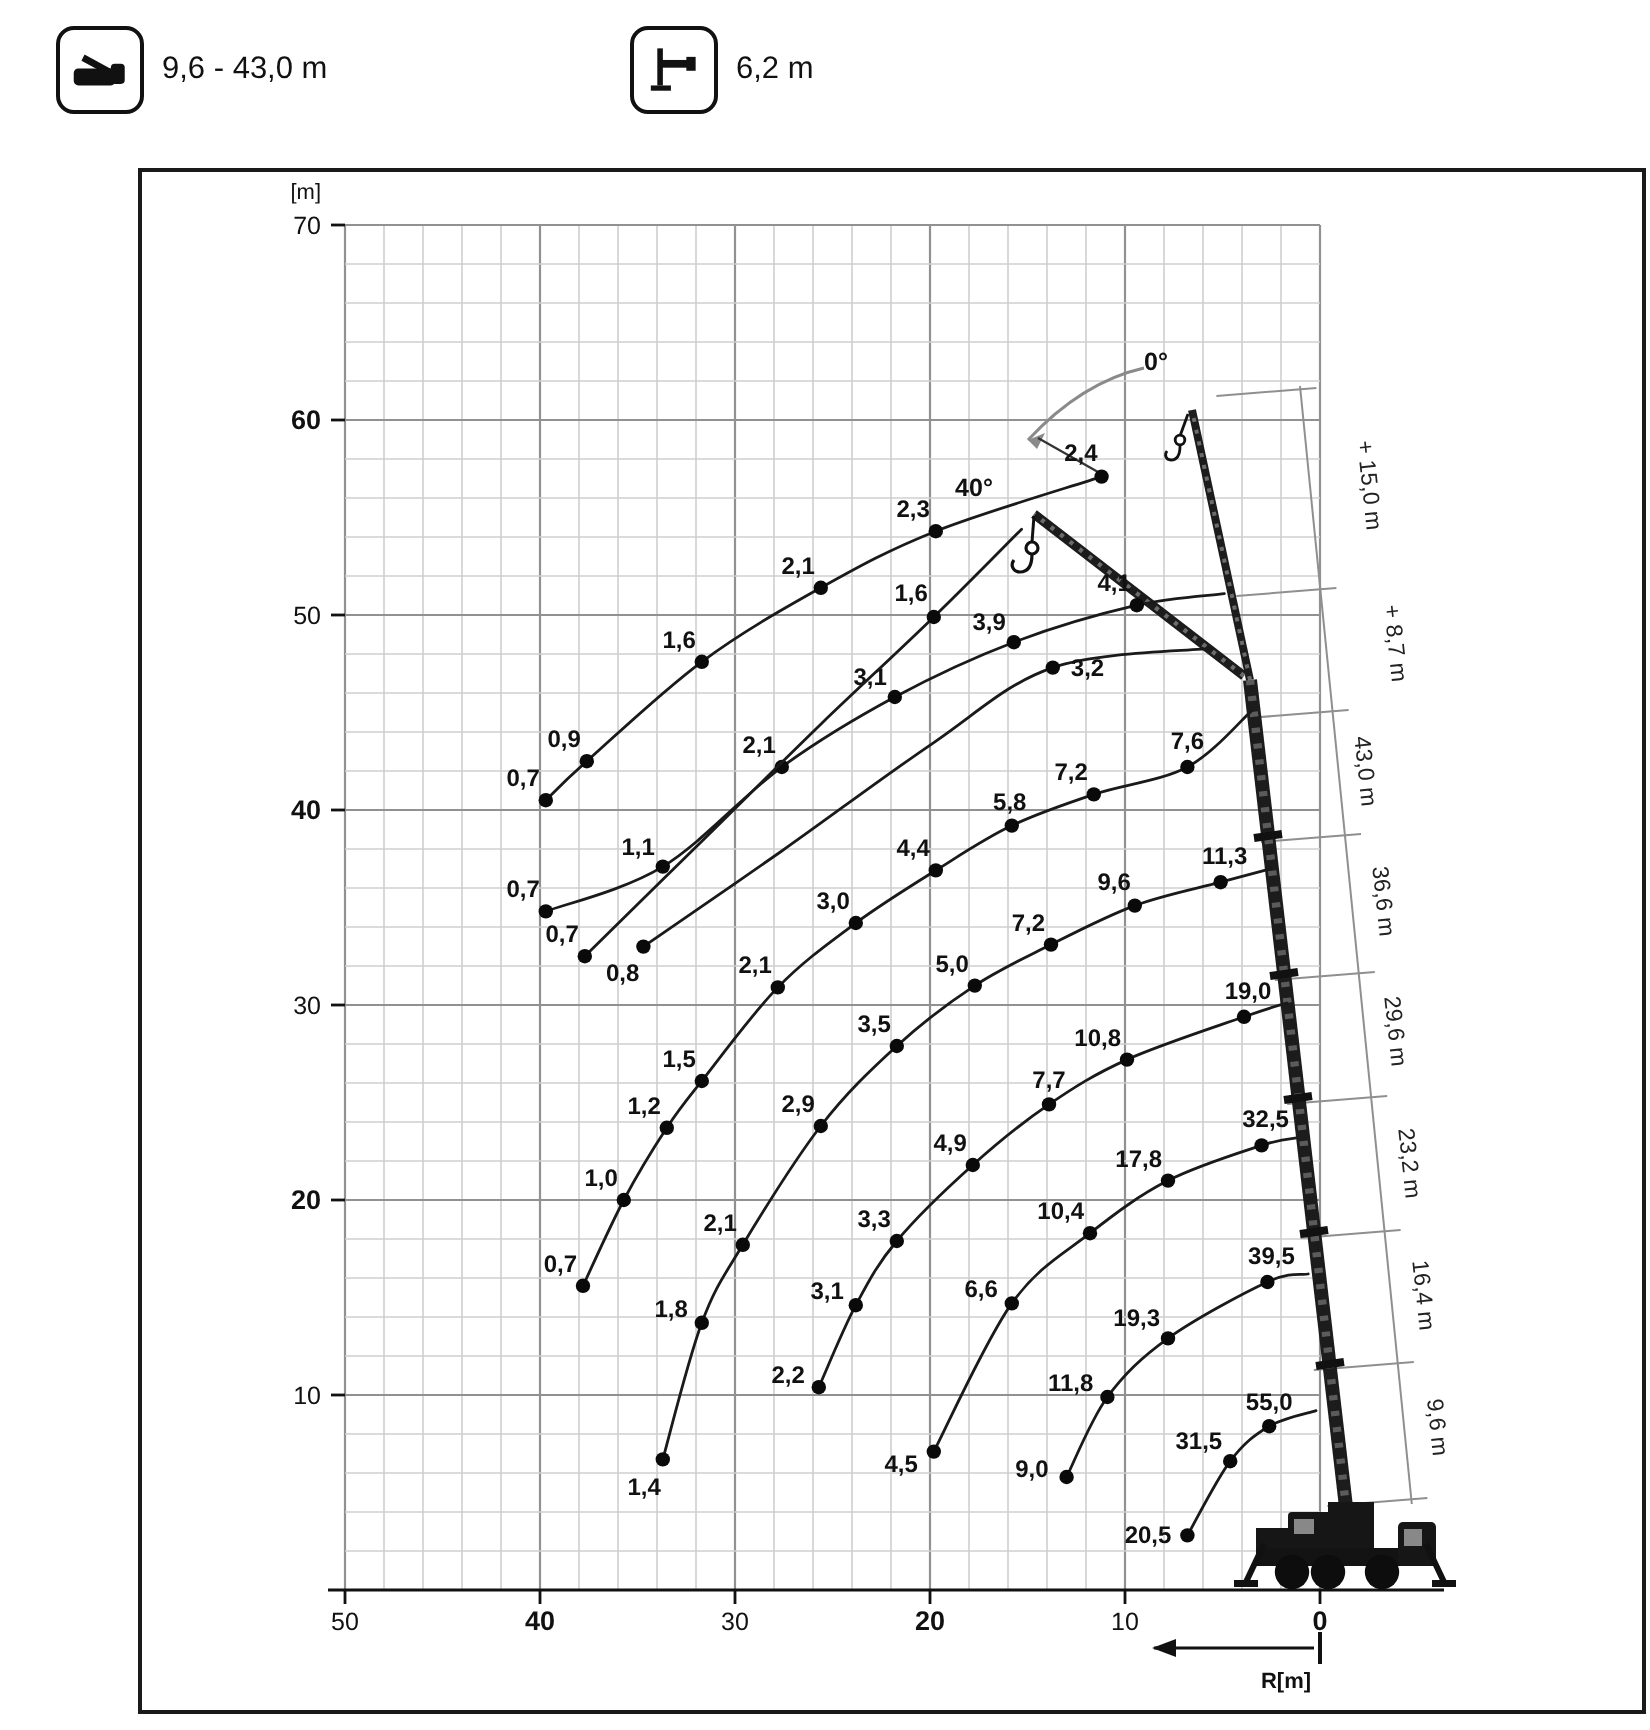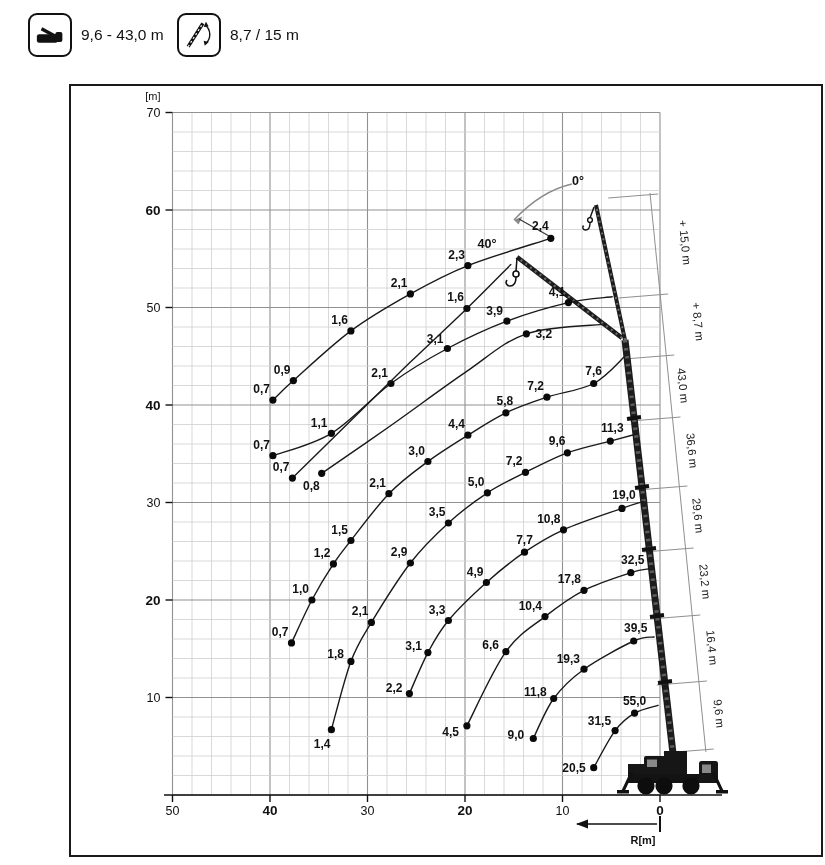--- a/index.html
+++ b/index.html
@@ -22,31 +22,30 @@
     <div class="spec-item" style="left:28px">
       <span class="spec-icon">
         <svg width="34" height="34" viewBox="0 0 44 44">
           <path d="M34,29 L10,16 L12,12 L36,25 Z" fill="#111"></path>
           <rect x="5" y="21" width="27" height="11" rx="3" fill="#111"></rect>
           <rect x="29" y="18" width="9" height="13" rx="2.5" fill="#111"></rect>
         </svg>
       </span>
       <span class="spec-label">9,6 - 43,0 m</span>
     </div>
-    <div class="spec-item" style="left:177px">
+    <div class="spec-item" style="left:315px">
       <span class="spec-icon">
         <svg width="34" height="34" viewBox="0 0 44 44">
-          <line x1="8" y1="37" x2="27" y2="7" stroke="#111" stroke-width="4.5"></line>
-          <line x1="8" y1="37" x2="27" y2="7" stroke="#fff" stroke-width="1.6" stroke-dasharray="2.5,3.5"></line>
-          <path d="M30,9 A16,16 0 0 1 31,33" fill="none" stroke="#111" stroke-width="1.8"></path>
-          <path d="M31,5 l3.5,6 -6.5,0.5 Z" fill="#111"></path>
-          <path d="M34.5,31 l-5,5 -1.5,-6.5 Z" fill="#111"></path>
+          <line x1="13" y1="8" x2="13" y2="32" stroke="#111" stroke-width="3.6"></line>
+          <rect x="7" y="32" width="13" height="3.4" fill="#111"></rect>
+          <line x1="13" y1="18" x2="33" y2="18" stroke="#111" stroke-width="5"></line>
+          <rect x="30" y="13.5" width="6" height="9" fill="#111"></rect>
         </svg>
       </span>
-      <span class="spec-label">8,7 / 15 m</span>
+      <span class="spec-label">6,2 m</span>
     </div>
   </div>
 
   <div id="chart-wrap">
   <svg id="chart-svg" width="825" height="865" viewBox="0 0 825 865">
     <rect x="70" y="85" width="752" height="771" fill="#fff" stroke="#1a1a1a" stroke-width="2"></rect>
     <g id="grid-layer">
           <line x1="640.5" y1="112.5" x2="640.5" y2="795" stroke="#cfcfcf" stroke-width="0.8"></line>
           <line x1="621" y1="112.5" x2="621" y2="795" stroke="#cfcfcf" stroke-width="0.8"></line>
           <line x1="601.5" y1="112.5" x2="601.5" y2="795" stroke="#cfcfcf" stroke-width="0.8"></line>

